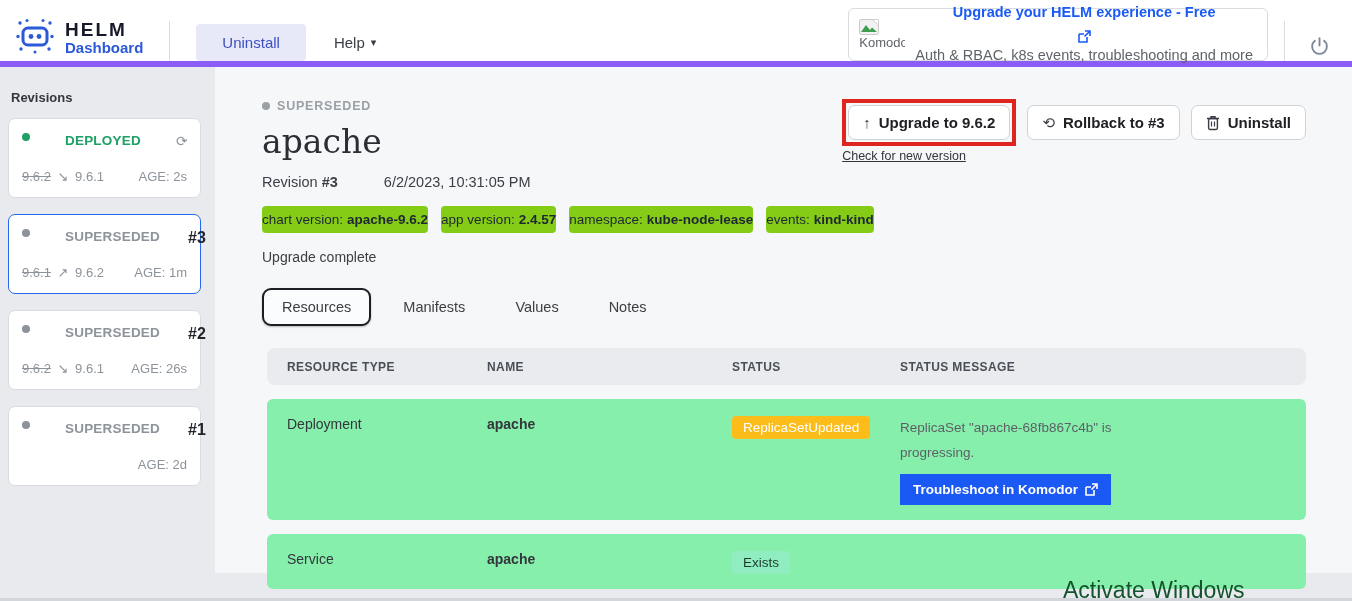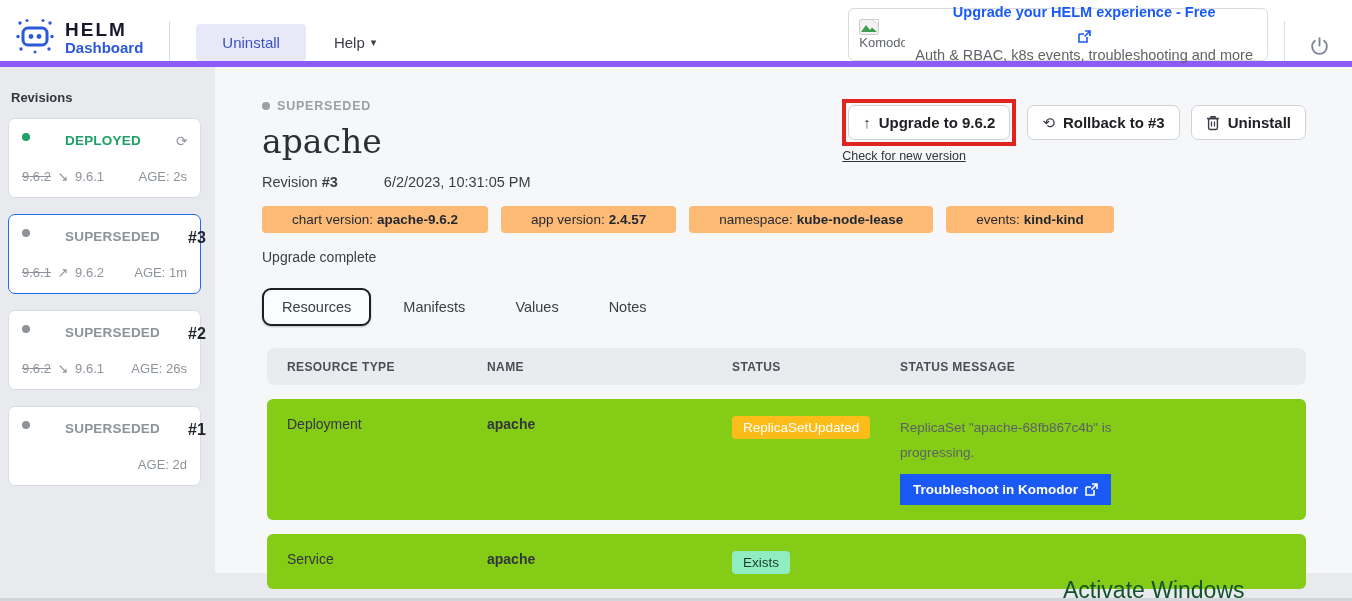--- a/index.html
+++ b/index.html
@@ -79,37 +79,37 @@
     font-family:"Liberation Sans", sans-serif;
     font-size:15px; font-weight:700; color:#202124; cursor:pointer; height:35px;
   }
   .btn .bicon { font-weight:400; font-size:15px; color:#3a3d45; }
   .upgrade-col { display:flex; flex-direction:column; }
   .red-box { border:4px solid #e02420; padding:2px; }
   .check-link { font-size:12.5px; color:#33363c; text-decoration:underline; margin-top:3px; cursor:pointer; width:fit-content; }
   .sibling-btn { margin-top:6px; }
   
   .badges { display:flex; gap:13px; margin-top:16px; }
-  .chip { background:#fdba74; border-radius:4px; padding:6px 30px; font-size:13.5px; color:#1f2733; }
+  .chip { background:#84cc16; border-radius:4px; padding:6px 0; font-size:13.5px; color:#1f2733; }
   .chip b { margin-left:4px; }
   .upgrade-complete { margin-top:16px; font-size:14px; color:#3c4043; }
   
   .tabs { display:flex; align-items:center; margin-top:23px; }
   .tab { font-size:14.5px; color:#3c4043; padding:9px 18px; cursor:pointer; margin-right:14px; }
   .tab.active { border:2.5px solid #1c1e24; border-radius:9px; background:#fbfcfd; box-shadow:0 1px 2px rgba(0,0,0,.25); }
   
   .res-table { margin:22px 0 0 5px; }
   .t-head {
     display:grid; grid-template-columns:200px 245px 168px 1fr;
     background:#e9ebee; border-radius:8px; height:37px; align-items:center;
   }
   .t-head span { font-size:12px; font-weight:700; color:#494f57; letter-spacing:.4px; padding-left:20px; }
   .t-row {
     display:grid; grid-template-columns:200px 245px 168px 1fr;
-    background:#84cc16; border-radius:6px; margin-top:14px;
+    background:#86efac; border-radius:6px; margin-top:14px;
   }
   .t-row > div { padding:17px 0 15px 20px; font-size:14px; color:#33363c; }
   .cell-name { font-weight:700; color:#26282e; }
   .status-badge { display:inline-block; border-radius:4px; padding:4px 11px; font-size:13.5px; }
   .badge-warning { background:#fcbd1b; color:#ffffff; }
   .badge-ok { background:#90edc1; color:#1d3a2f; }
   .msg { font-size:13.5px; color:#5d6166; max-width:255px; line-height:1.85; }
   .troubleshoot-btn {
     margin-top:8px; background:#1b59f5; color:#fff; border:none; border-radius:0;
     padding:8px 13px; font-family:"Liberation Sans", sans-serif;

